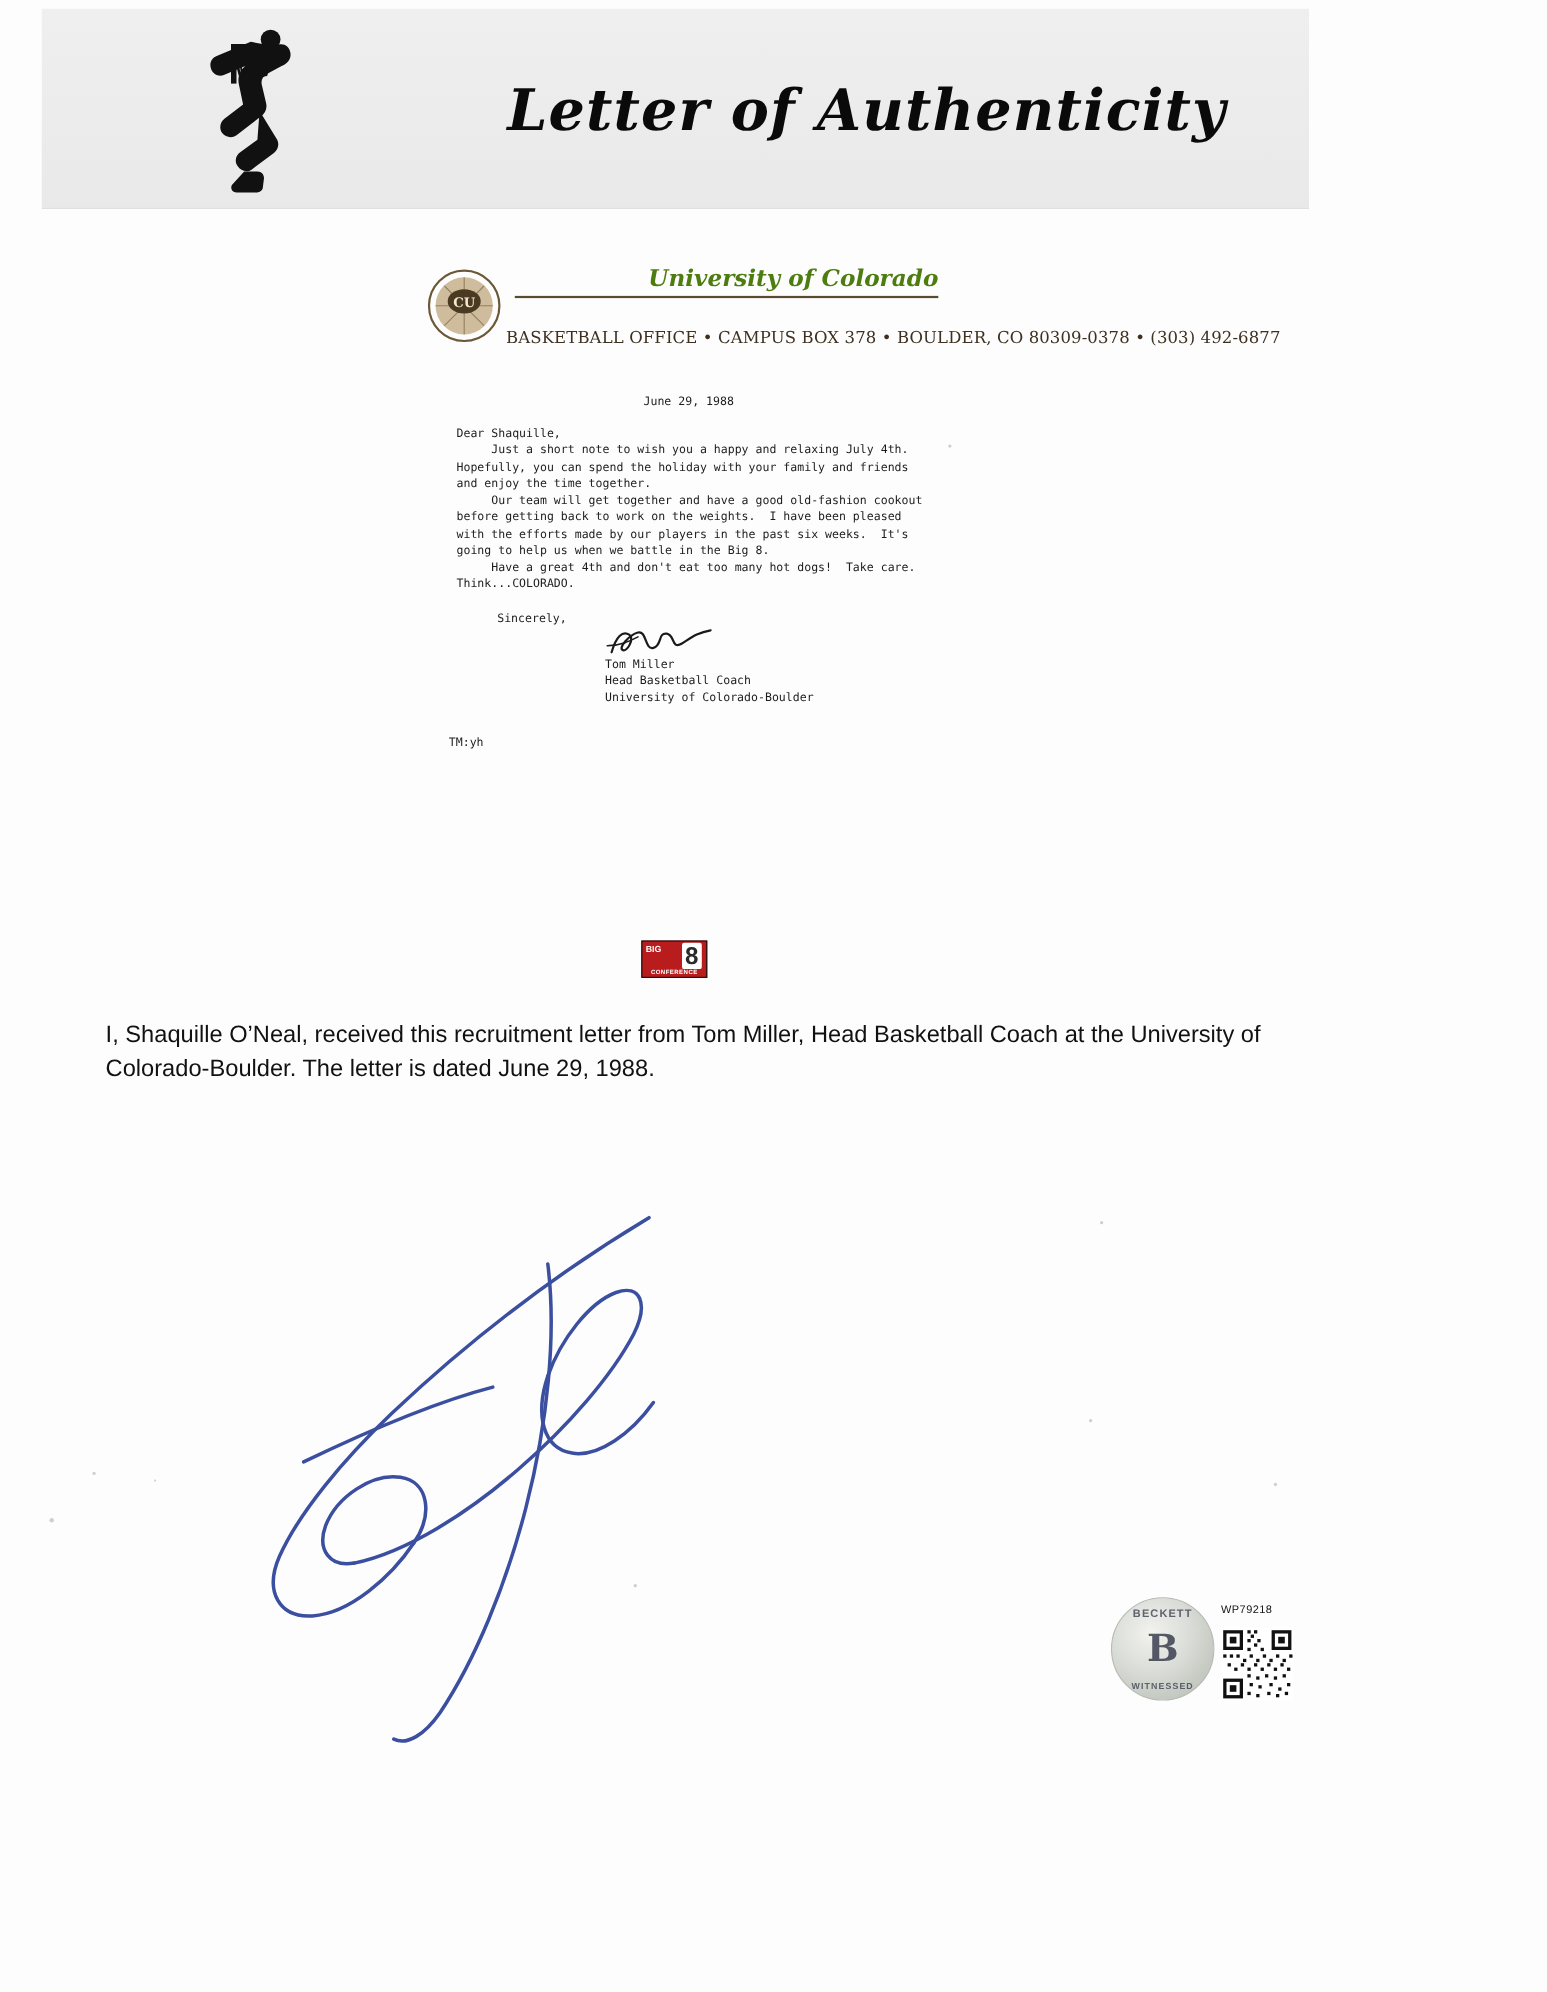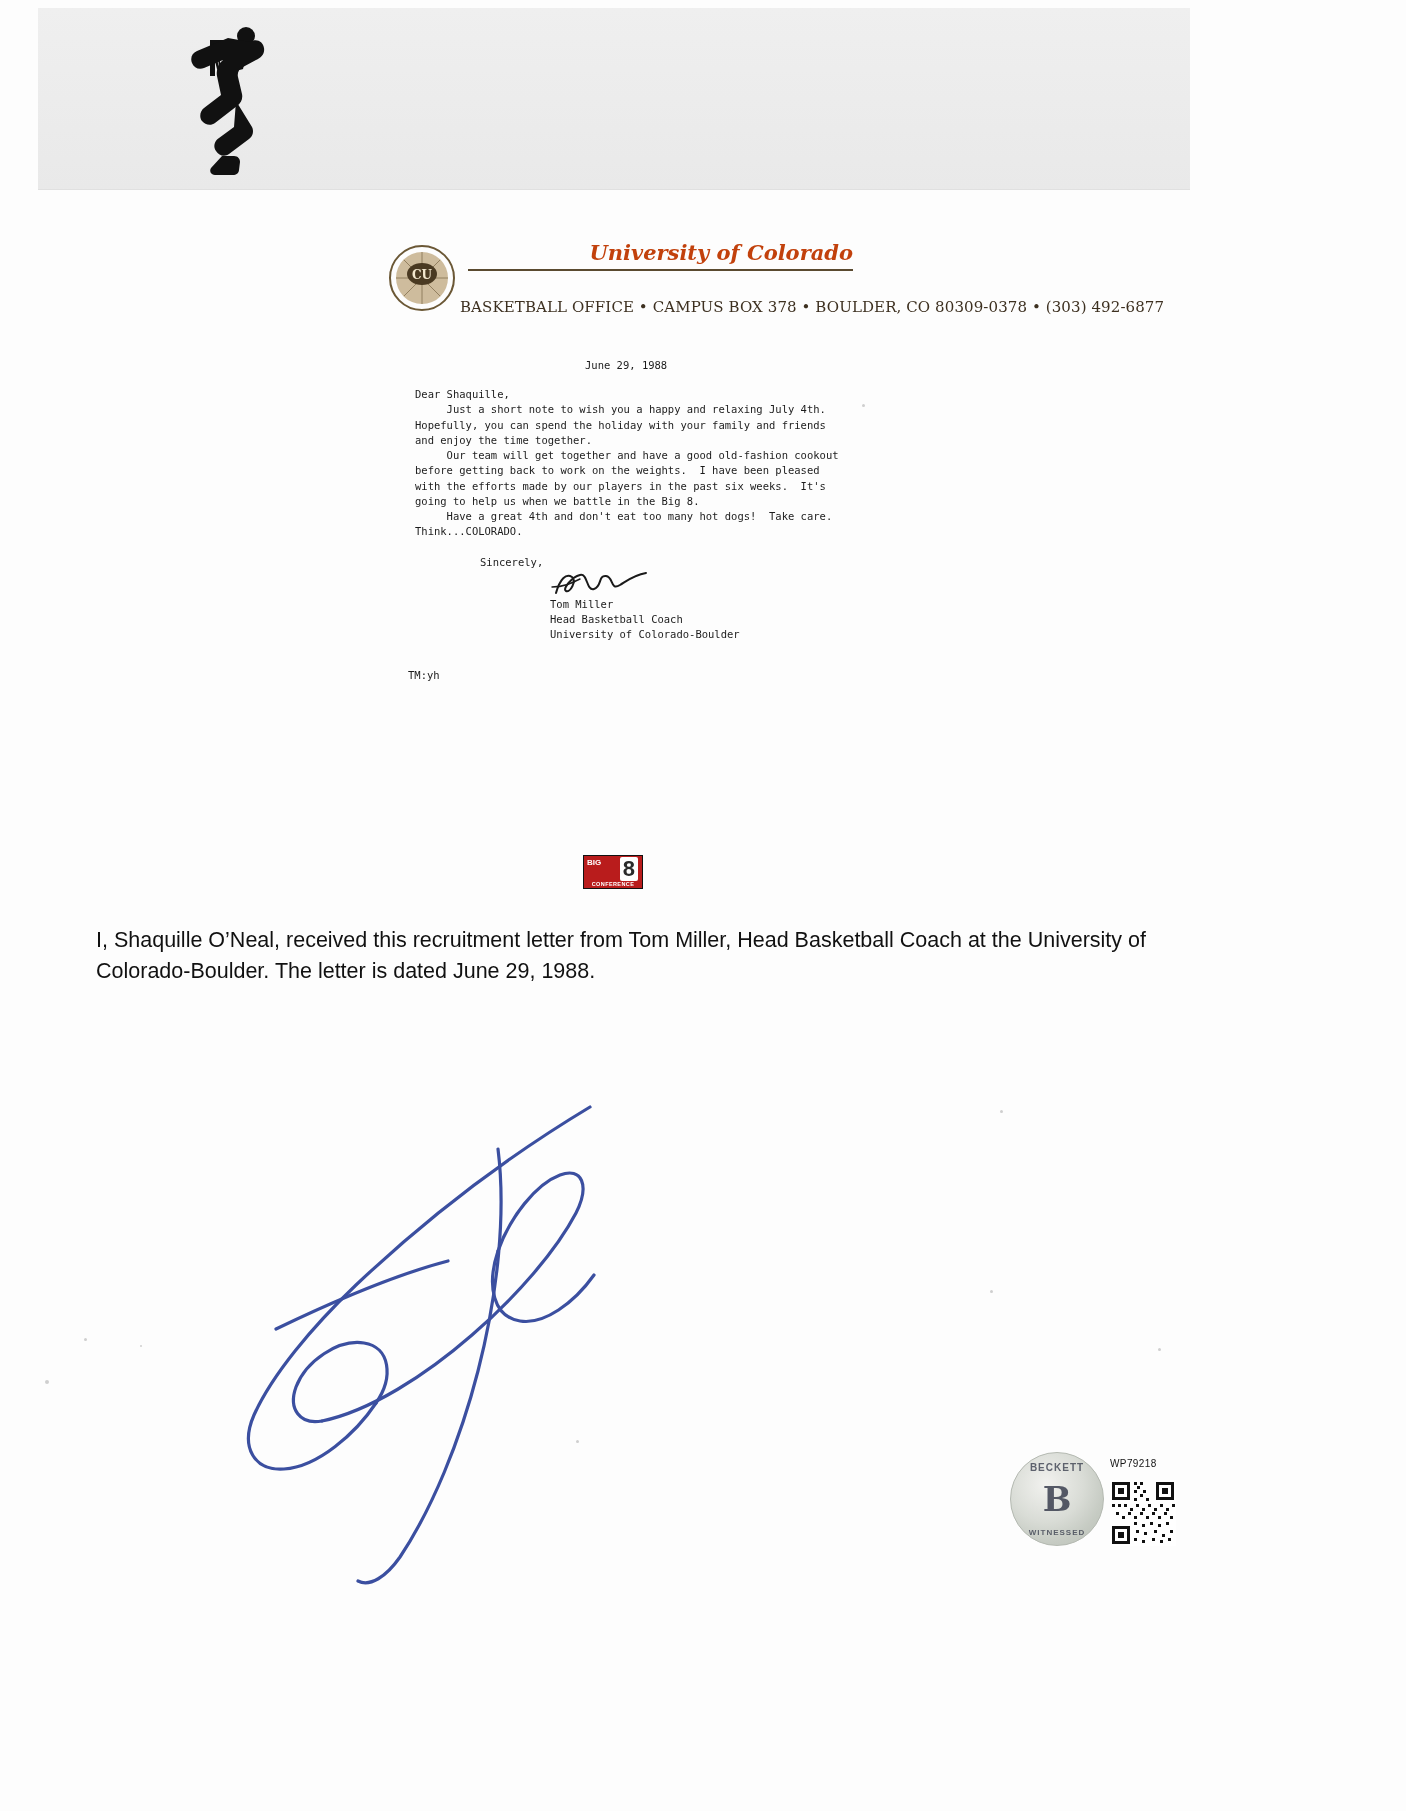--- a/index.html
+++ b/index.html
@@ -78,21 +78,21 @@
   .cu-name {
     position: absolute;
     left: 108px;
     top: 2px;
     width: 385px;
     text-align: right;
     font-family: "DejaVu Serif", serif;
     font-weight: bold;
     font-style: italic;
     font-size: 21px;
-    color: #c2410c;
+    color: #4d7c0f;
     white-space: nowrap;
   }
   .cu-rule {
     position: absolute;
     left: 108px;
     top: 31px;
     width: 385px;
     height: 2px;
     background: #5a4a30;
   }
@@ -117,21 +117,21 @@
     color: #1c1c1c;
     white-space: pre-wrap;
   }
   .letter-date {
     margin-top: 38px;
     margin-left: 225px;
   }
   .letter-address { margin-top: 26px; margin-left: 55px; }
   .letter-salut   { margin-top: 14px; margin-left: 55px; }
   .letter-para    { margin-left: 55px; }
-  .letter-close   { margin-top: 16px; margin-left: 120px; }
+  .letter-close   { margin-top: 16px; margin-left: 92px; }
   .sig-space      { height: 26px; position: relative; }
   .tom-sig {
     position: absolute;
     left: 190px;
     top: -4px;
     width: 110px;
     height: 34px;
   }
   .letter-signer  { margin-left: 190px; }
   .letter-ref     { margin-top: 26px; margin-left: 48px; }
@@ -300,20 +300,21 @@
                l17 -13
                l-4 -19
                c-1 -6 1 -12 6 -16
                l-19 8
                c-5 2 -10 0 -12 -5
                c-2 -5 0 -10 5 -12
                l31 -13 z" fill="#111"></path>
       <path d="M48 75 l16 26 c2 4 1 9 -3 12 l-20 15 c-4 3 -10 2 -13 -3 c-3 -4 -2 -10 3 -13 l15 -11 z" fill="#111"></path>
       <path d="M34 130 l12 0 c4 0 6 3 6 6 l-1 8 c0 3 -3 5 -6 5 l-18 0 c-4 0 -6 -4 -4 -7 z" fill="#111"></path>
     </svg>
+    <div class="loa-title">Letter of Authenticity</div>
   </div>
 
   <div class="letter">
 
     <div class="letterhead">
       <svg class="cu-seal" viewBox="0 0 68 68">
         <circle cx="34" cy="34" r="32" fill="none" stroke="#6b5836" stroke-width="2"></circle>
         <circle cx="34" cy="34" r="26" fill="#a8874e" opacity=".55"></circle>
         <path d="M8 34 h52 M34 8 v52 M16 16 L52 52 M52 16 L16 52" stroke="#6b5836" stroke-width="1" opacity=".6"></path>
         <ellipse cx="34" cy="30" rx="15" ry="11" fill="#4a3a22"></ellipse>

